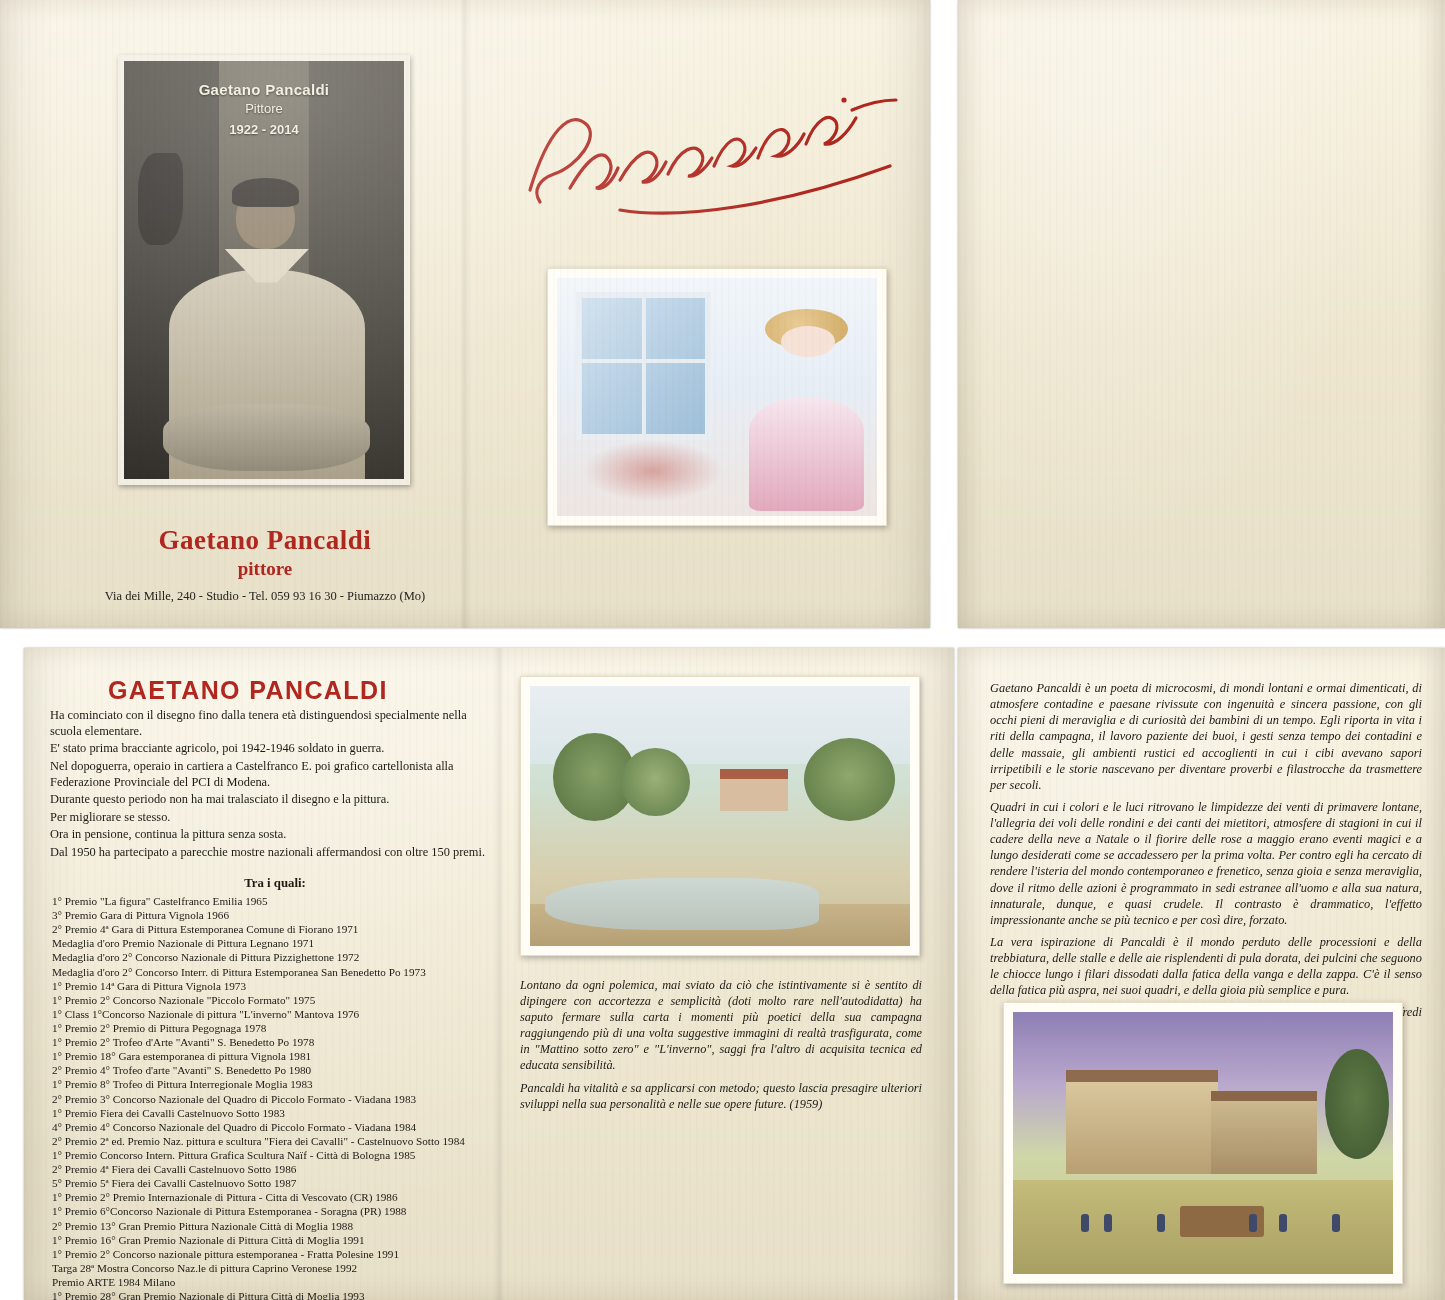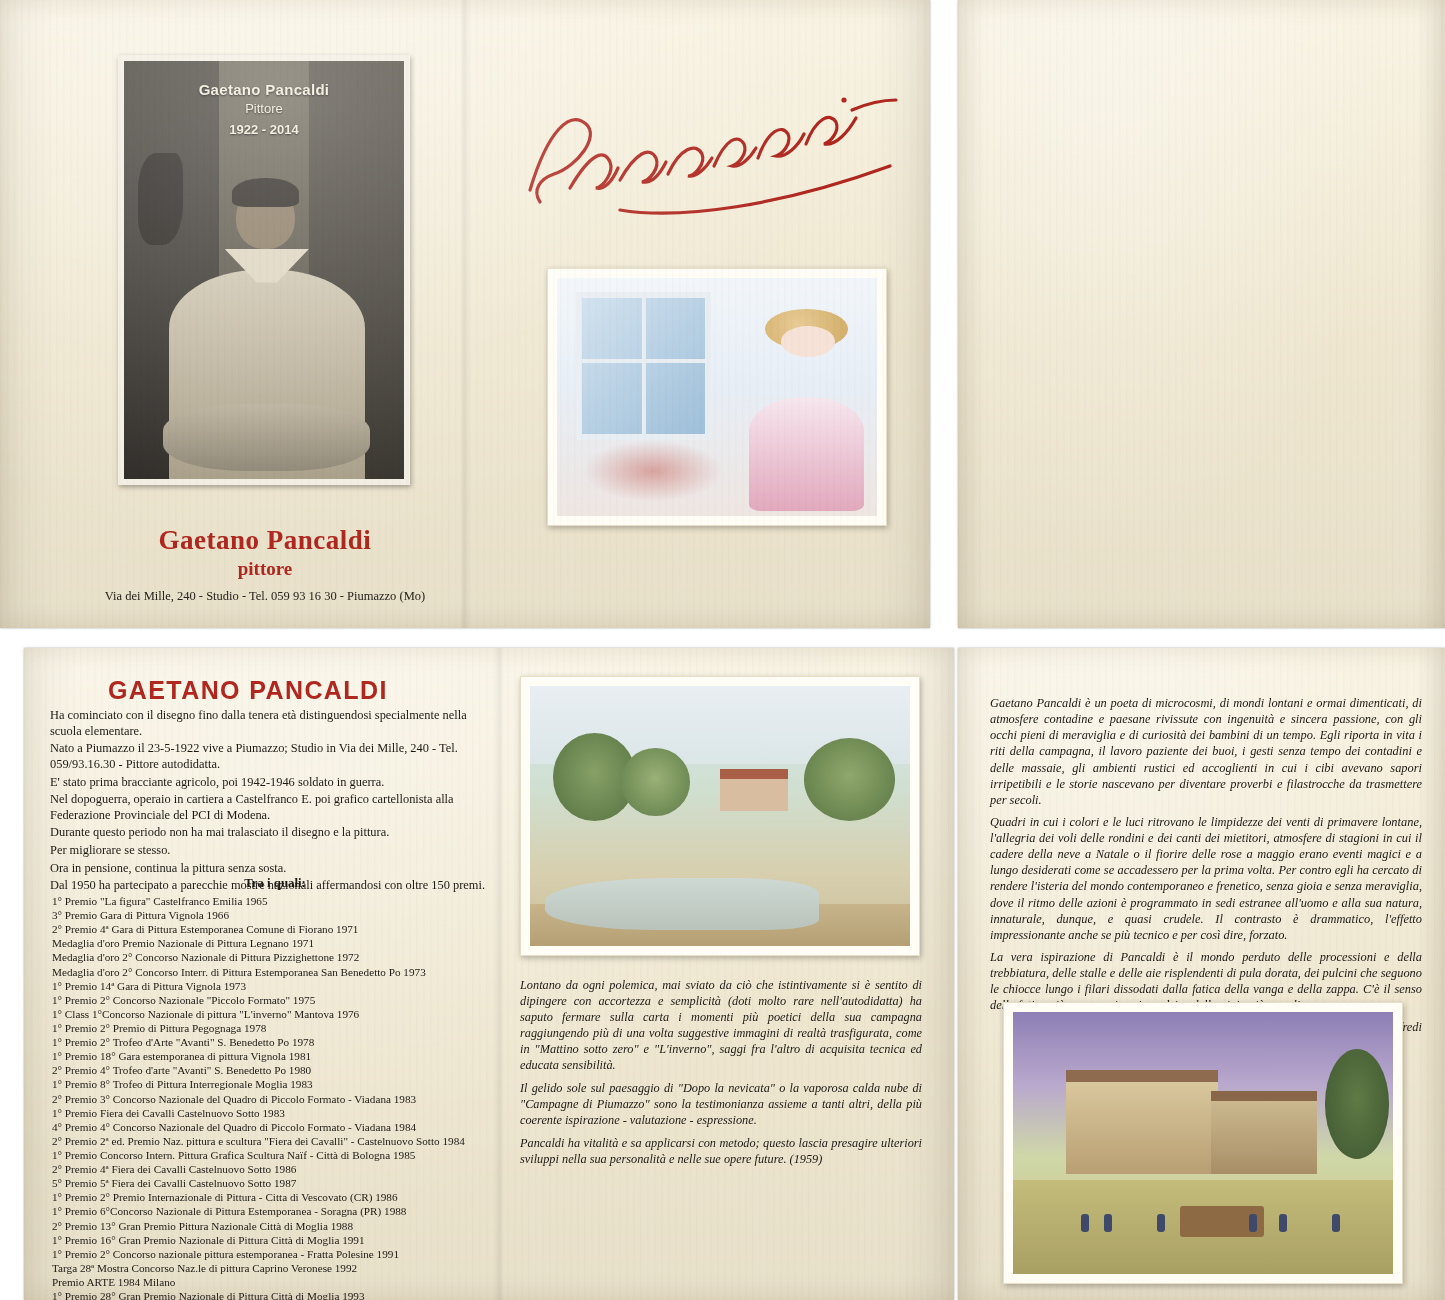--- a/index.html
+++ b/index.html
@@ -189,21 +189,21 @@
     position: absolute;
     color: #1d1a15;
     font-family: "Liberation Serif", serif;
   }
   .italic { font-style: italic; }
   .justified { text-align: justify; }
   .sig-right { text-align: right; font-style: italic; margin-top: 6px; }
 
   #crit-text {
     left: 990px; top: 680px; width: 432px;
-    font-size: 12.4px; line-height: 1.30; margin-top: 15px;
+    font-size: 12.4px; line-height: 1.30;
   }
   #crit-text p { margin: 0 0 6px 0; }
 
   #mid-text {
     left: 520px; top: 978px; width: 402px;
     font-size: 12.3px; line-height: 1.30;
   }
   #mid-text p { margin: 0 0 7px 0; }
 
   
@@ -303,21 +303,20 @@
 
   <div class="panel" id="panel-bio">
     <div class="fold" style="left:470px;"></div>
     <div class="edge-shadow"></div>
   </div>
 
   <div class="bio-title">GAETANO PANCALDI</div>
 
   <div id="bio-body">
     <p>Ha cominciato con il disegno fino dalla tenera età distinguendosi specialmente nella scuola elementare.</p>
-    <p>Nato a Piumazzo il 23-5-1922 vive a Piumazzo; Studio in Via dei Mille, 240 - Tel. 059/93.16.30 - Pittore autodidatta.</p>
     <p>E' stato prima bracciante agricolo, poi 1942-1946 soldato in guerra.</p>
     <p>Nel dopoguerra, operaio in cartiera a Castelfranco E. poi grafico cartellonista alla Federazione Provinciale del PCI di Modena.</p>
     <p>Durante questo periodo non ha mai tralasciato il disegno e la pittura.</p>
     <p>Per migliorare se stesso.</p>
     <p>Ora in pensione, continua la pittura senza sosta.</p>
     <p>Dal 1950 ha partecipato a parecchie mostre nazionali affermandosi con oltre 150 premi.</p>
   </div>
 
   <div class="awards-head">Tra i quali:</div>
 
@@ -360,21 +359,20 @@
       <div class="l-tree" style="left:24%; top:24%; width:18%; height:26%; background: radial-gradient(ellipse at 50% 45%, #9ab177, #5d7a46);"></div>
       <div class="l-house"></div>
       <div class="l-tree" style="left:72%; top:20%; width:24%; height:32%; background: radial-gradient(ellipse at 50% 45%, #8fa86c, #5a7543);"></div>
       <div class="l-bank"></div>
       <div class="l-water"></div>
     </div>
   </div>
 
   <div class="txt italic justified" id="mid-text">
     <p>Lontano da ogni polemica, mai sviato da ciò che istintivamente si è sentito di dipingere con accortezza e semplicità (doti molto rare nell'autodidatta) ha saputo fermare sulla carta i momenti più poetici della sua campagna raggiungendo più di una volta suggestive immagini di realtà trasfigurata, come in "Mattino sotto zero" e "L'inverno", saggi fra l'altro di acquisita tecnica ed educata sensibilità.</p>
-    <p>Il gelido sole sul paesaggio di "Dopo la nevicata" o la vaporosa calda nube di "Campagne di Piumazzo" sono la testimonianza assieme a tanti altri, della più coerente ispirazione - valutazione - espressione.</p>
     <p>Pancaldi ha vitalità e sa applicarsi con metodo; questo lascia presagire ulteriori sviluppi nella sua personalità e nelle sue opere future. (1959)</p>
 
   </div>
 
   <div class="panel" id="panel-crit">
     <div class="edge-shadow"></div>
   </div>
 
   <div class="txt italic justified" id="crit-text">
     <p>Gaetano Pancaldi è un poeta di microcosmi, di mondi lontani e ormai dimenticati, di atmosfere contadine e paesane rivissute con ingenuità e sincera passione, con gli occhi pieni di meraviglia e di curiosità dei bambini di un tempo. Egli riporta in vita i riti della campagna, il lavoro paziente dei buoi, i gesti senza tempo dei contadini e delle massaie, gli ambienti rustici ed accoglienti in cui i cibi avevano sapori irripetibili e le storie nascevano per diventare proverbi e filastrocche da trasmettere per secoli.</p>

